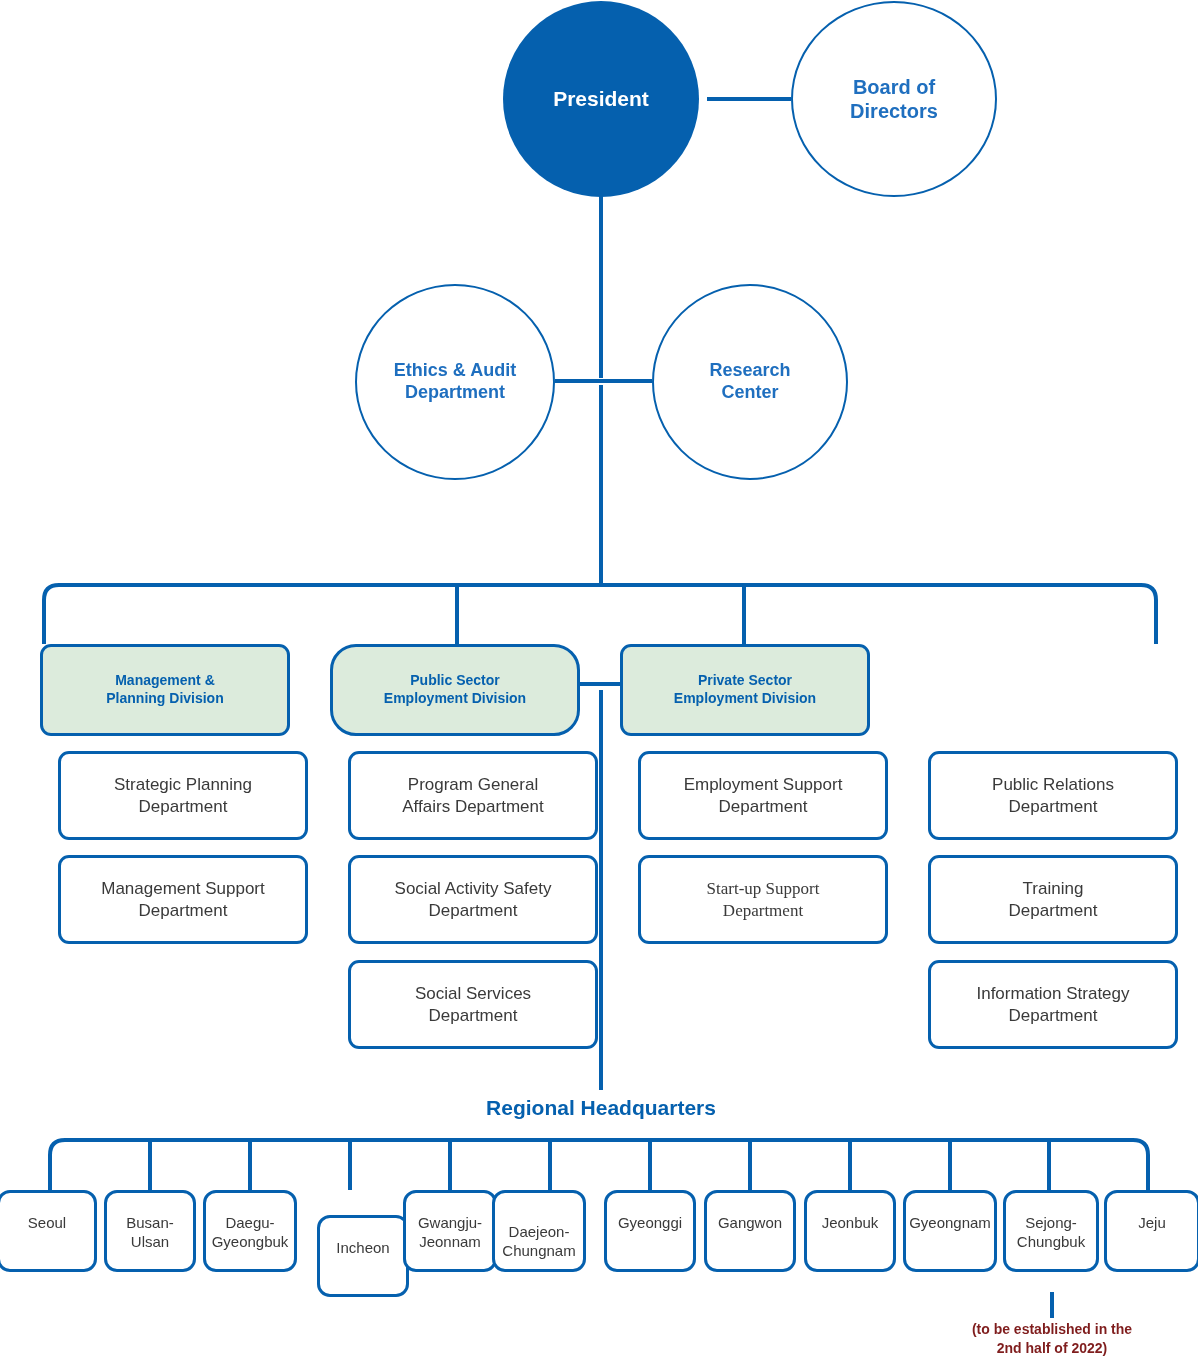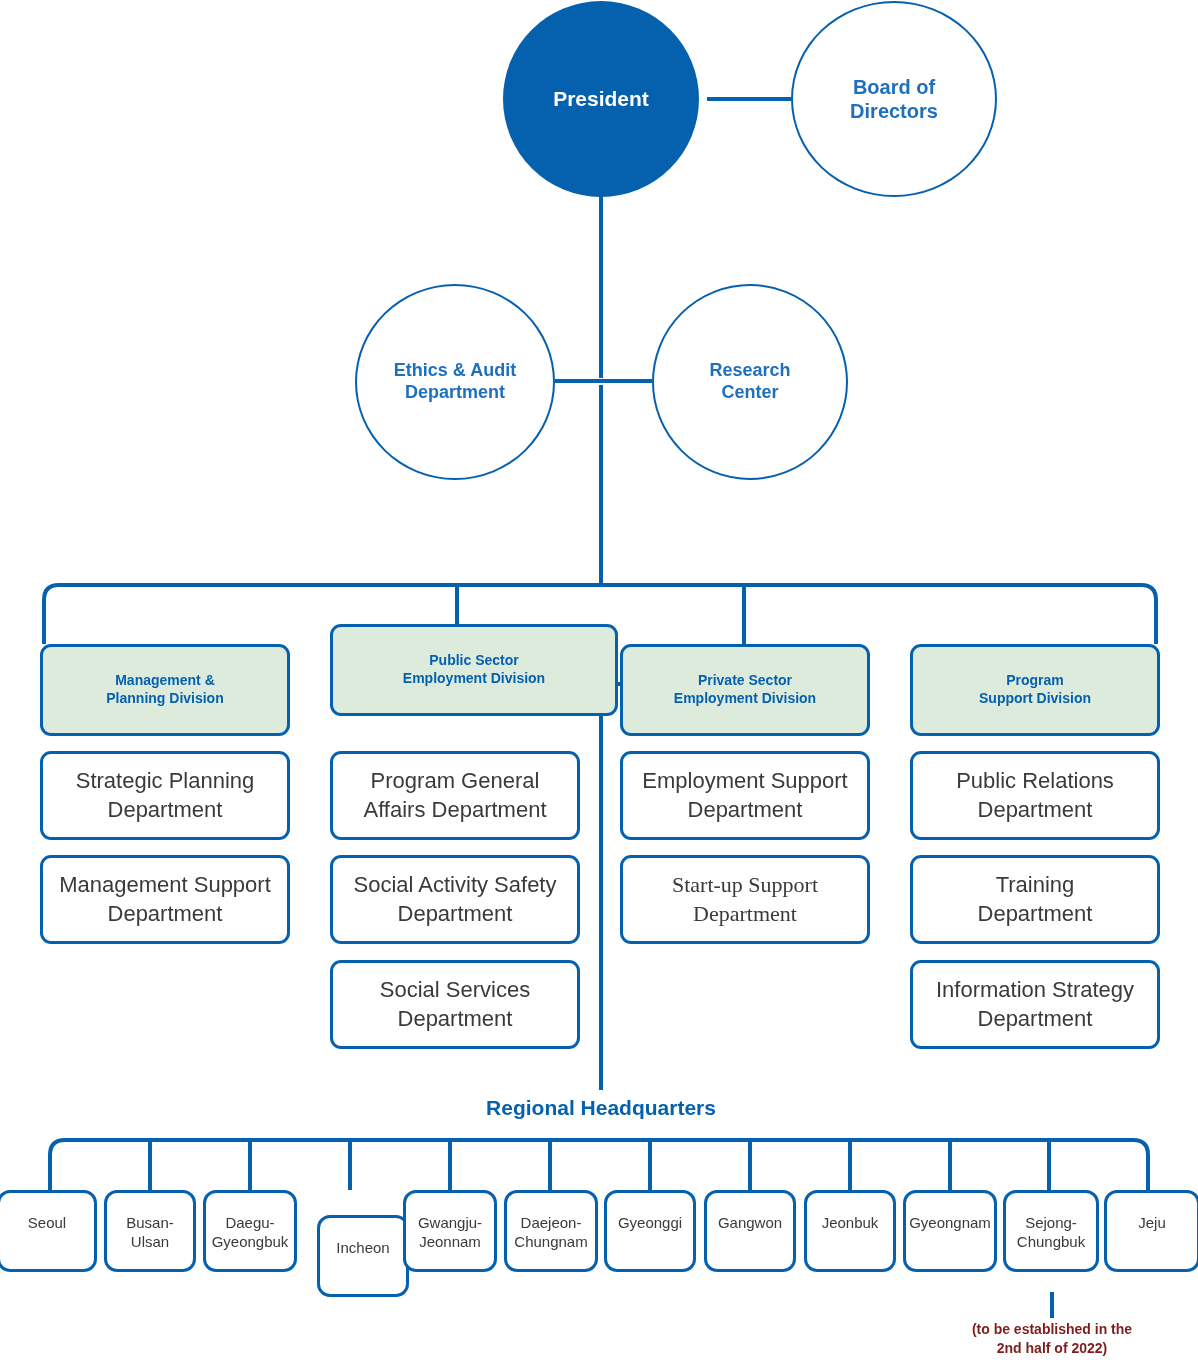--- a/index.html
+++ b/index.html
@@ -67,21 +67,22 @@
   .box-division {
     background: #DCEBDC;
     color: #0560AE;
     font-weight: bold;
     font-size: 14px;
   }
   .box-department {
     background: #ffffff;
     color: #3A3A3A;
     font-weight: normal;
-    font-size: 22px;
+    font-size: 17px;
+    margin-left: 18px;
   }
   .box-region {
     background: #ffffff;
     color: #3A3A3A;
     font-weight: normal;
     font-size: 15px;
     border-radius: 13px;
     align-items: flex-start;
     padding-top: 20px;
   }
@@ -192,21 +193,21 @@
       <span class="box-text">Department</span>
     </span>
   </div>
   <div class="box box-department" style="left:40px; top:855px; width:250px; height:89px;">
     <span>
       <span class="box-text">Management Support</span>
       <span class="box-text">Department</span>
     </span>
   </div>
 
-  <div class="box box-division" style="left:330px; top:624px; width:288px; height:92px;">
+  <div class="box box-division" style="left:330px; top:644px; width:250px; height:92px;border-radius:26px;">
     <span>
       <span class="box-text">Public Sector</span>
       <span class="box-text">Employment Division</span>
     </span>
   </div>
   <div class="box box-department" style="left:330px; top:751px; width:250px; height:89px;">
     <span>
       <span class="box-text">Program General</span>
       <span class="box-text">Affairs Department</span>
     </span>
@@ -236,26 +237,20 @@
       <span class="box-text">Department</span>
     </span>
   </div>
   <div class="box box-department" style="left:620px; top:855px; width:250px; height:89px;font-family:Liberation Serif, serif;">
     <span>
       <span class="box-text">Start-up Support</span>
       <span class="box-text">Department</span>
     </span>
   </div>
 
-  <div class="box box-division" style="left:910px; top:644px; width:250px; height:92px;">
-    <span>
-      <span class="box-text">Program</span>
-      <span class="box-text">Support Division</span>
-    </span>
-  </div>
   <div class="box box-department" style="left:910px; top:751px; width:250px; height:89px;">
     <span>
       <span class="box-text">Public Relations</span>
       <span class="box-text">Department</span>
     </span>
   </div>
   <div class="box box-department" style="left:910px; top:855px; width:250px; height:89px;">
     <span>
       <span class="box-text">Training</span>
       <span class="box-text">Department</span>
@@ -293,21 +288,21 @@
       <span class="box-text">Incheon</span>
       <span class="box-text"></span>
     </span>
   </div>
   <div class="box box-region" style="left:403px; top:1190px; width:94px; height:82px;">
     <span>
       <span class="box-text">Gwangju-</span>
       <span class="box-text">Jeonnam</span>
     </span>
   </div>
-  <div class="box box-region" style="left:504px; top:1190px; width:94px; height:82px;">
+  <div class="box box-region" style="left:492px; top:1190px; width:94px; height:82px;align-items:center;">
     <span>
       <span class="box-text">Daejeon-</span>
       <span class="box-text">Chungnam</span>
     </span>
   </div>
   <div class="box box-region" style="left:604px; top:1190px; width:92px; height:82px;">
     <span>
       <span class="box-text">Gyeonggi</span>
       <span class="box-text"></span>
     </span>

